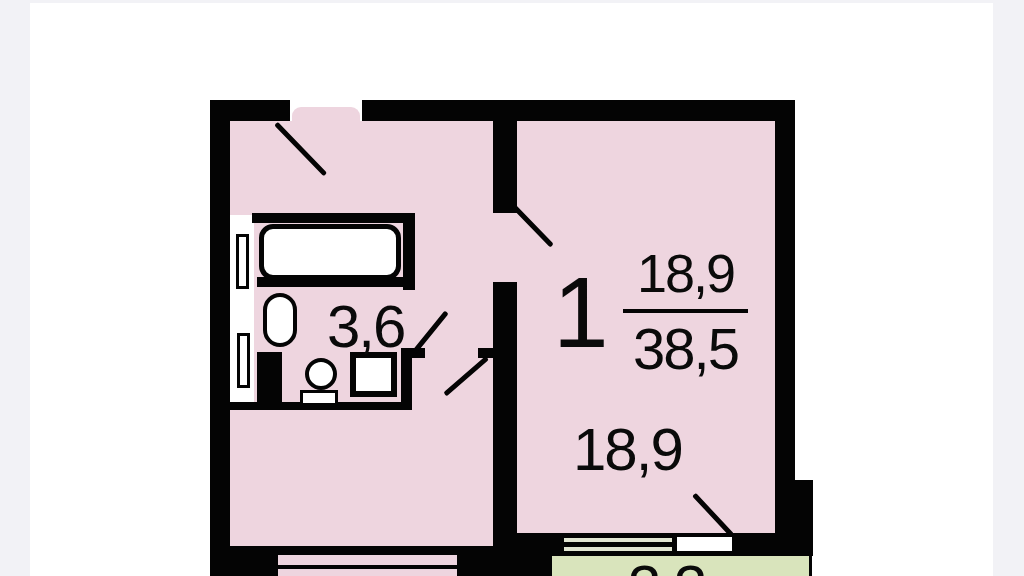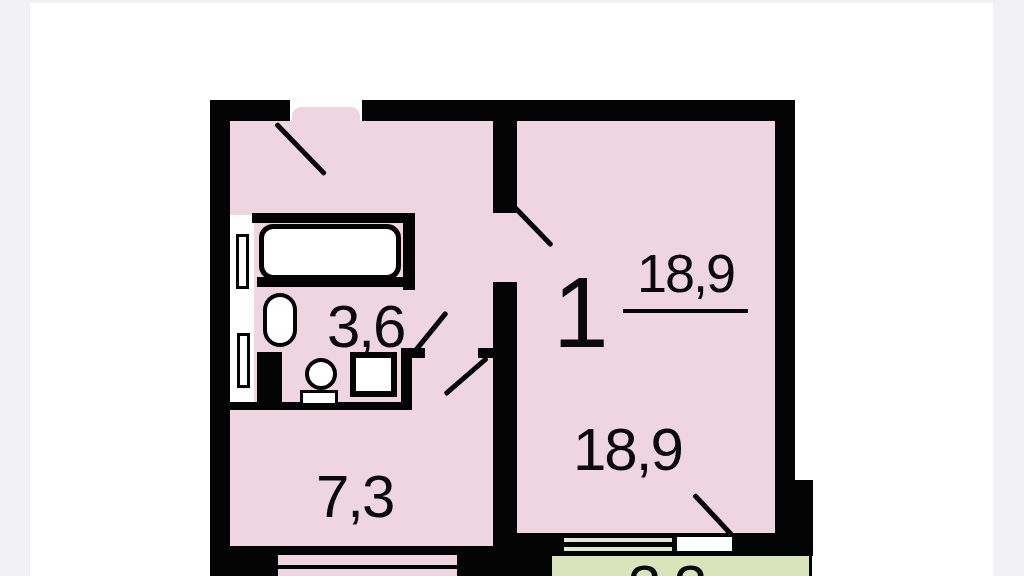--- a/index.html
+++ b/index.html
@@ -74,20 +74,20 @@
     <div class="swing" style="left:513px;top:203px;width:56px;transform:rotate(46deg);"></div>
     <div class="swing" style="left:414px;top:350px;width:52px;transform:rotate(-51deg);"></div>
     <div class="swing" style="left:445px;top:392px;width:56px;transform:rotate(-41deg);"></div>
     <div class="swing" style="left:694px;top:492px;width:56px;transform:rotate(47deg);"></div>
 
     <div class="lbl" style="left:553px;top:262px;font-size:100px;">1</div>
 
     <div class="abs" style="left:623px;top:246px;width:125px;">
       <div class="lbl" style="position:static;display:block;text-align:center;font-size:54px;">18,9</div>
       <div style="margin-top:9px;width:125px;height:4px;background:var(--wall);"></div>
+      <div class="lbl" style="position:static;display:block;text-align:center;font-size:58px;margin-top:7px;">38,5</div>
     </div>
 
     <div class="lbl" style="left:573px;top:420px;font-size:60px;">18,9</div>
     <div class="lbl" style="left:305px;top:297px;font-size:60px;margin-left:22px;">3,6</div>
-    <div class="lbl" style="left:316px;top:467px;font-size:60px;">7,3</div>
     <div class="lbl" style="left:628px;top:557px;font-size:60px;">3,3</div>
   </div>
 </div>
 
 </body></html>

